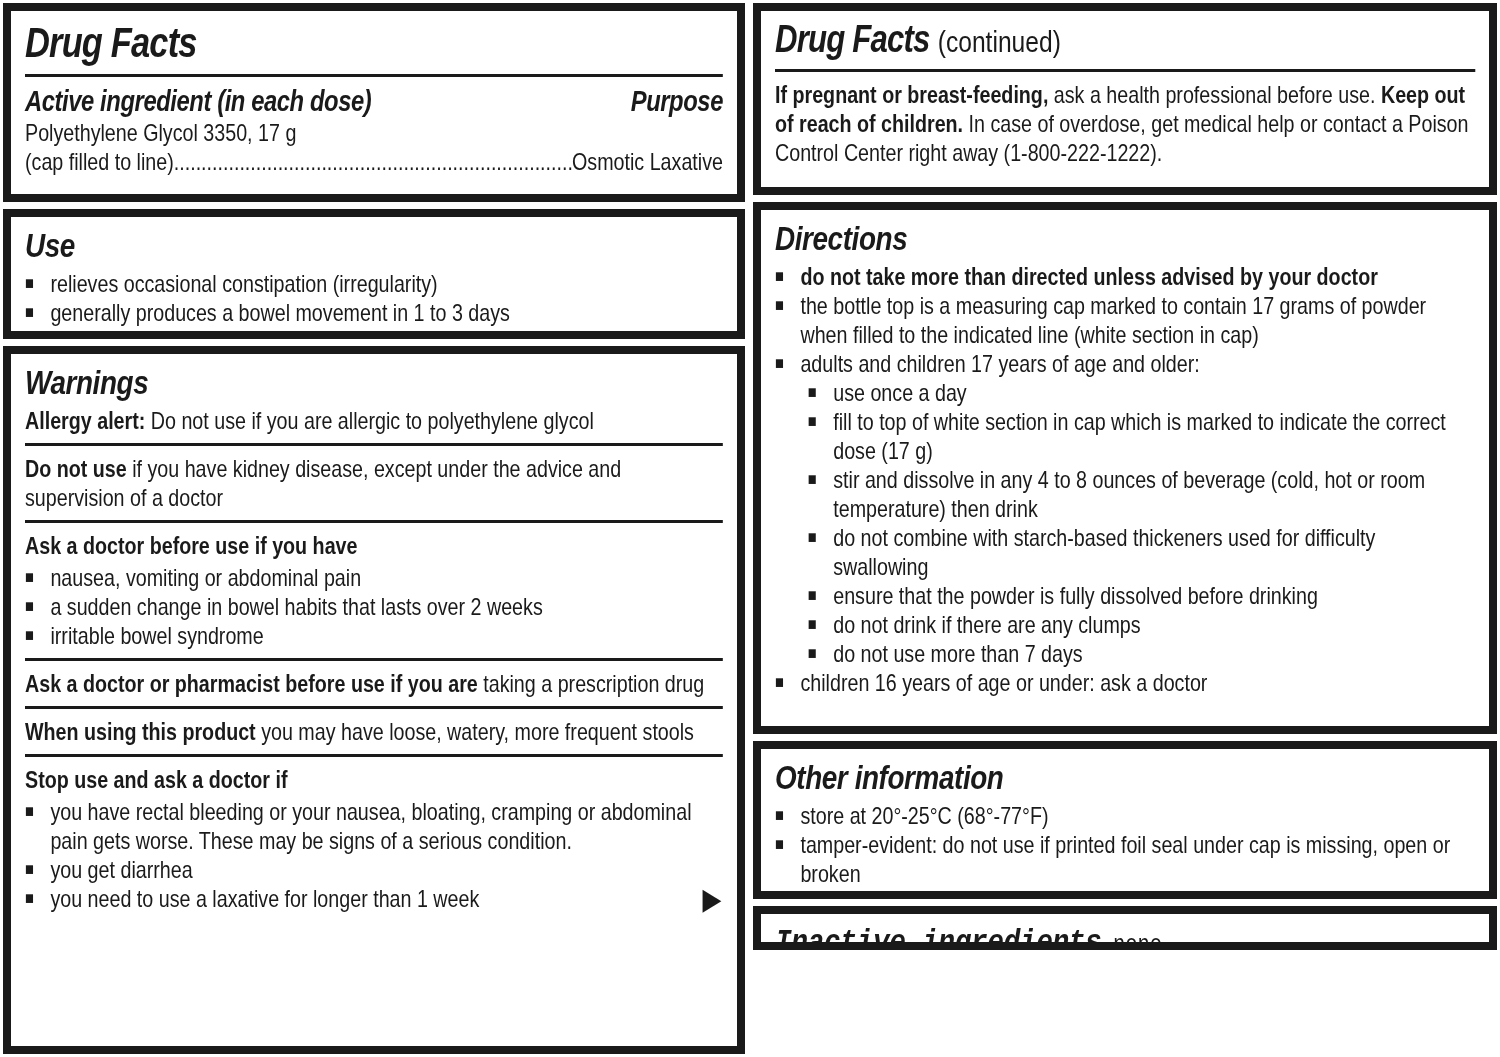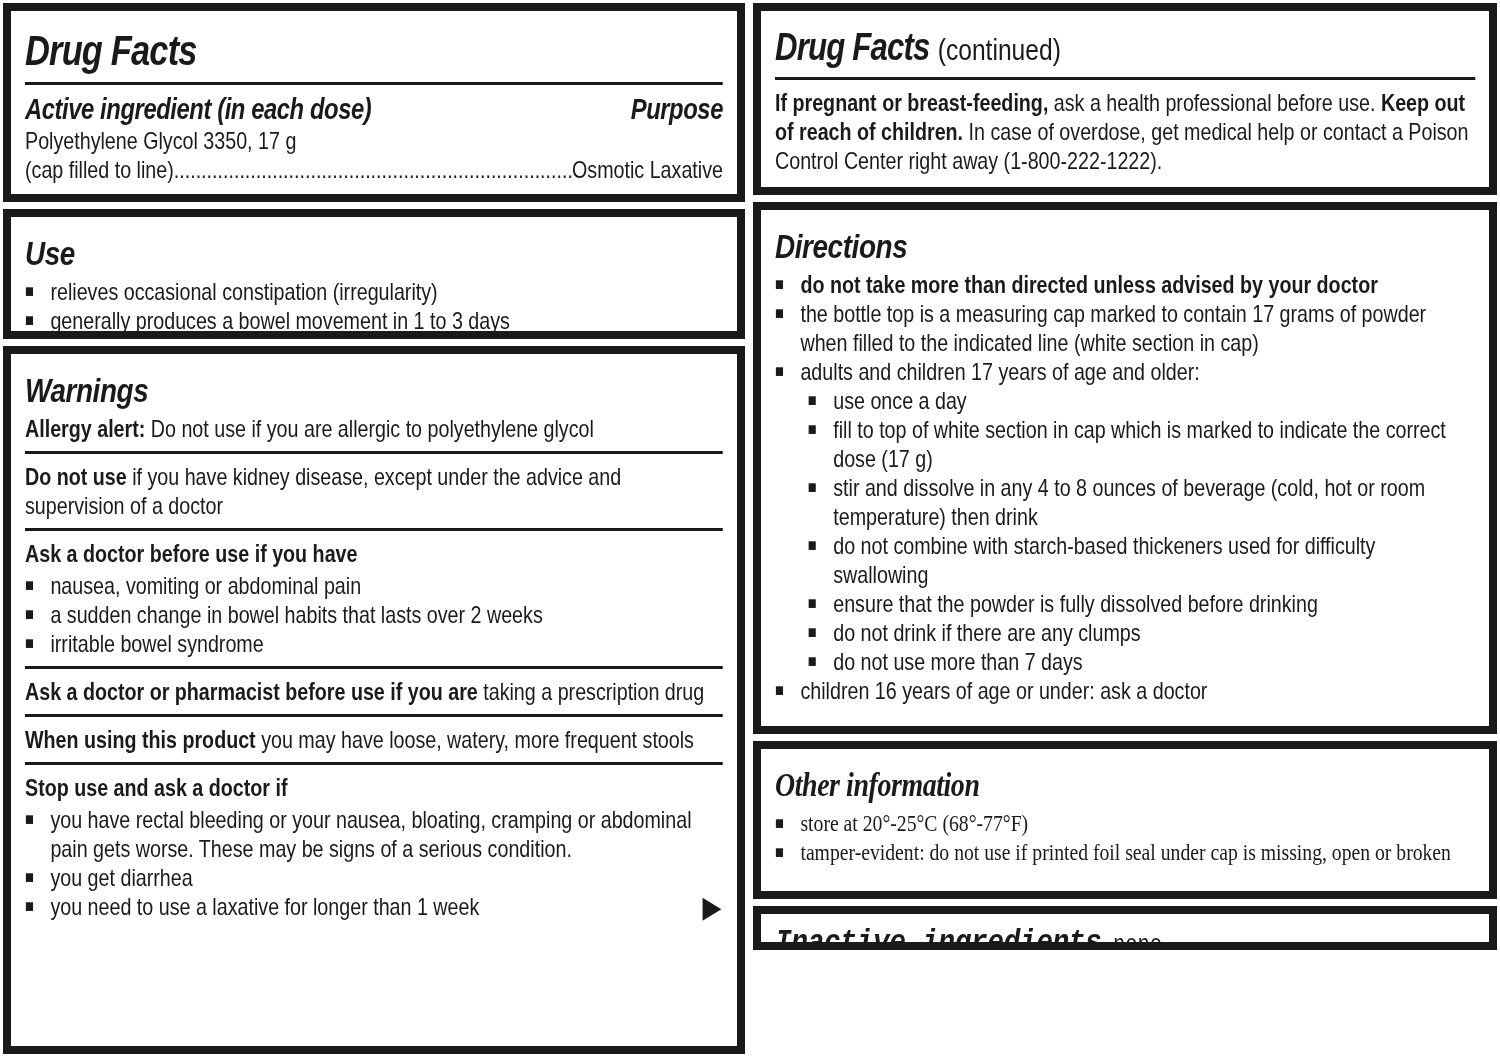--- a/index.html
+++ b/index.html
@@ -6,29 +6,29 @@
   body{
     width:1500px;height:1057px;box-sizing:border-box;padding:3px;
     font-family:"Liberation Sans","DejaVu Sans",sans-serif;
     color:#1a1a1a;overflow:hidden;
   }
   .wrap{display:flex;gap:8px;height:100%;}
   .col{display:flex;flex-direction:column;gap:7px;box-sizing:border-box;}
   .col-left{width:742px;flex:none;}
   .col-right{flex:1;}
   .box{border:8px solid #1a1a1a;background:#fff;box-sizing:border-box;
-       padding:16px 14px;overflow:hidden;}
+       padding:8px 14px;overflow:hidden;}
   
   .cx{transform:scaleX(0.82);transform-origin:0 0;width:121.95%;}
   .p-active{height:199px;}
   .p-use{height:130px;}
   .p-warn{flex:1;}
   .p-cont{height:192px;}
   .p-dir{height:532px;}
-  .p-other{height:158px;font-family:Liberation Serif, serif;}
+  .p-other{height:158px;}
   .p-inactive{height:44px;padding-top:9px;font-family:Liberation Mono, monospace;}
   .p-q{flex:1;padding-top:8px;}
   .h1{font-size:42px;font-weight:bold;font-style:italic;letter-spacing:-1px;line-height:1.12;}
   .h1b{font-size:38px;font-weight:bold;font-style:italic;letter-spacing:-1px;line-height:1.1;}
   .h2{font-size:34px;font-weight:bold;font-style:italic;letter-spacing:-0.5px;line-height:1.18;margin:0 0 4px 0;}
   .suffix{font-size:30px;font-weight:normal;font-style:normal;letter-spacing:0;margin-left:10px;}
   .rule{border:none;border-top:3px solid #1a1a1a;margin:8px 0;}
   .t{font-size:24px;line-height:29px;}
   .hdr-row{display:flex;justify-content:space-between;align-items:baseline;
            font-size:29px;font-weight:bold;font-style:italic;letter-spacing:-0.5px;margin-top:4px;}

